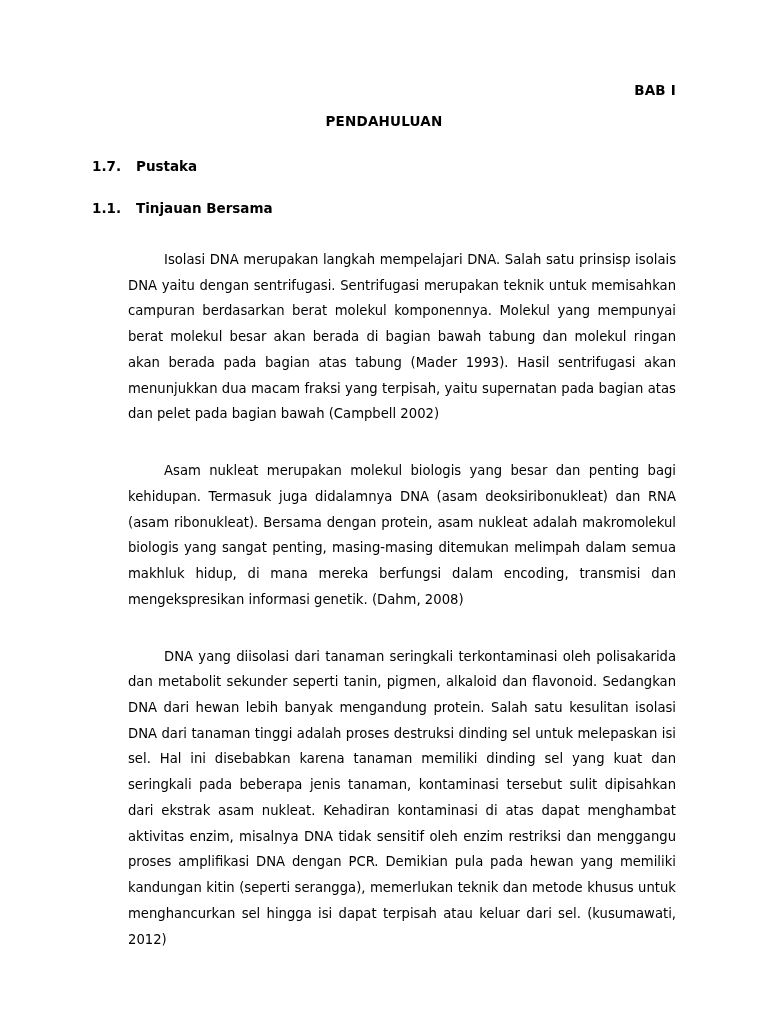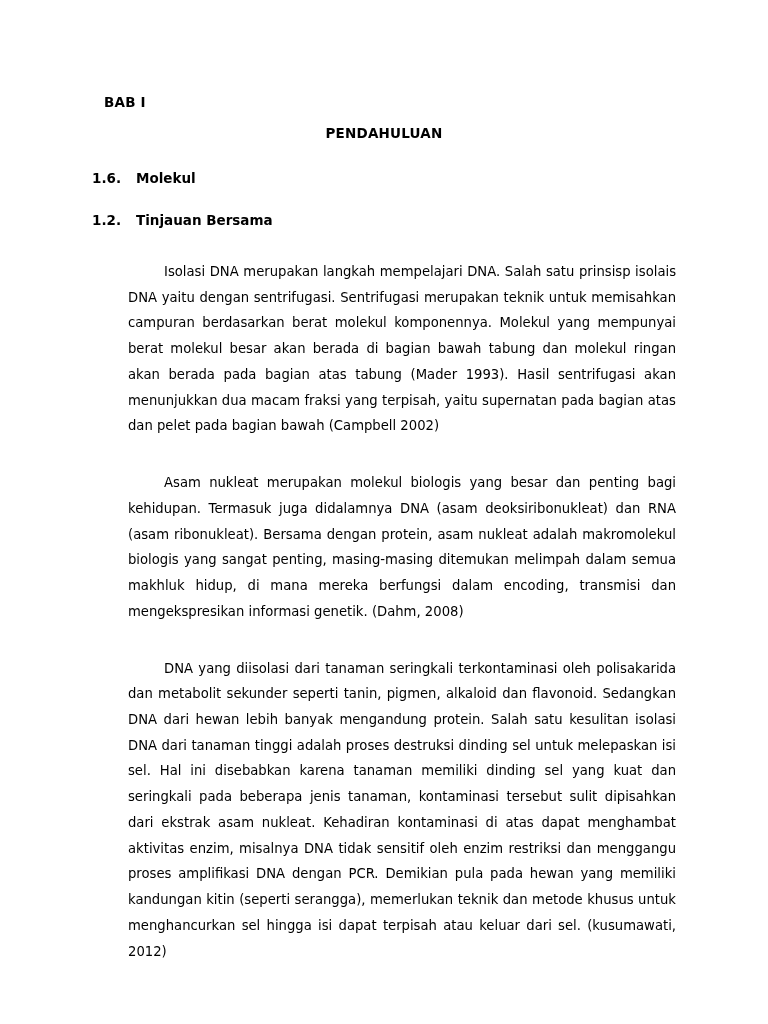--- a/index.html
+++ b/index.html
@@ -16,25 +16,25 @@
   }
   .page {
     position: relative;
     width: 768px;
     height: 1024px;
     background: #ffffff;
     box-sizing: border-box;
     padding: 84px 92px 0 92px;
   }
   .chapter-title {
-    text-align: left;
+    text-align: right;
     font-weight: bold;
     font-size: 13.5px;
     letter-spacing: 0.2px;
-    margin: 12px;
+    margin: 0;
     line-height: 1.0;
   }
   .chapter-subtitle {
     text-align: center;
     font-weight: bold;
     font-size: 13.5px;
     letter-spacing: 0.2px;
     margin: 17px 0 12px 0;
     line-height: 1.0;
   }
@@ -78,28 +78,28 @@
 </head>
 <body>
 
 <div class="page">
 
   <div class="chapter-title">BAB I</div>
   <div class="chapter-subtitle">PENDAHULUAN</div>
 
   <div class="section">
     <div class="section-heading">
-      <span class="section-num">1.6.</span>
-      <span class="section-name">Molekul</span>
+      <span class="section-num">1.7.</span>
+      <span class="section-name">Pustaka</span>
     </div>
   </div>
 
   <div class="section sec-gap">
     <div class="section-heading">
-      <span class="section-num">1.2.</span>
+      <span class="section-num">1.1.</span>
       <span class="section-name">Tinjauan Bersama</span>
     </div>
     <div class="body-block">
       <p class="para indent para-spaced">Isolasi DNA merupakan langkah mempelajari DNA. Salah satu prinsisp isolais DNA yaitu dengan sentrifugasi. Sentrifugasi merupakan teknik untuk memisahkan campuran berdasarkan berat molekul komponennya. Molekul yang mempunyai berat molekul besar akan berada di bagian bawah tabung dan molekul ringan akan berada pada bagian atas tabung (Mader 1993). Hasil sentrifugasi akan menunjukkan dua macam fraksi yang terpisah, yaitu supernatan pada bagian atas dan pelet pada bagian bawah (Campbell 2002)</p>
       <p class="para indent para-spaced">Asam nukleat merupakan molekul biologis yang besar dan penting bagi kehidupan. Termasuk juga didalamnya DNA (asam deoksiribonukleat) dan RNA (asam ribonukleat). Bersama dengan protein, asam nukleat adalah makromolekul biologis yang sangat penting, masing-masing ditemukan melimpah dalam semua makhluk hidup, di mana mereka berfungsi dalam encoding, transmisi dan mengekspresikan informasi genetik. (Dahm, 2008)</p>
       <p class="para indent para-spaced">DNA yang diisolasi dari tanaman seringkali terkontaminasi oleh polisakarida dan metabolit sekunder seperti tanin, pigmen, alkaloid dan flavonoid. Sedangkan DNA dari hewan lebih banyak mengandung protein. Salah satu kesulitan isolasi DNA dari tanaman tinggi adalah proses destruksi dinding sel untuk melepaskan isi sel. Hal ini disebabkan karena tanaman memiliki dinding sel yang kuat dan seringkali pada beberapa jenis tanaman, kontaminasi tersebut sulit dipisahkan dari ekstrak asam nukleat. Kehadiran kontaminasi di atas dapat menghambat aktivitas enzim, misalnya DNA tidak sensitif oleh enzim restriksi dan menggangu proses amplifikasi DNA dengan PCR. Demikian pula pada hewan yang memiliki kandungan kitin (seperti serangga), memerlukan teknik dan metode khusus untuk menghancurkan sel hingga isi dapat terpisah atau keluar dari sel. (kusumawati, 2012)</p>
     </div>
   </div>
 
 </div>

